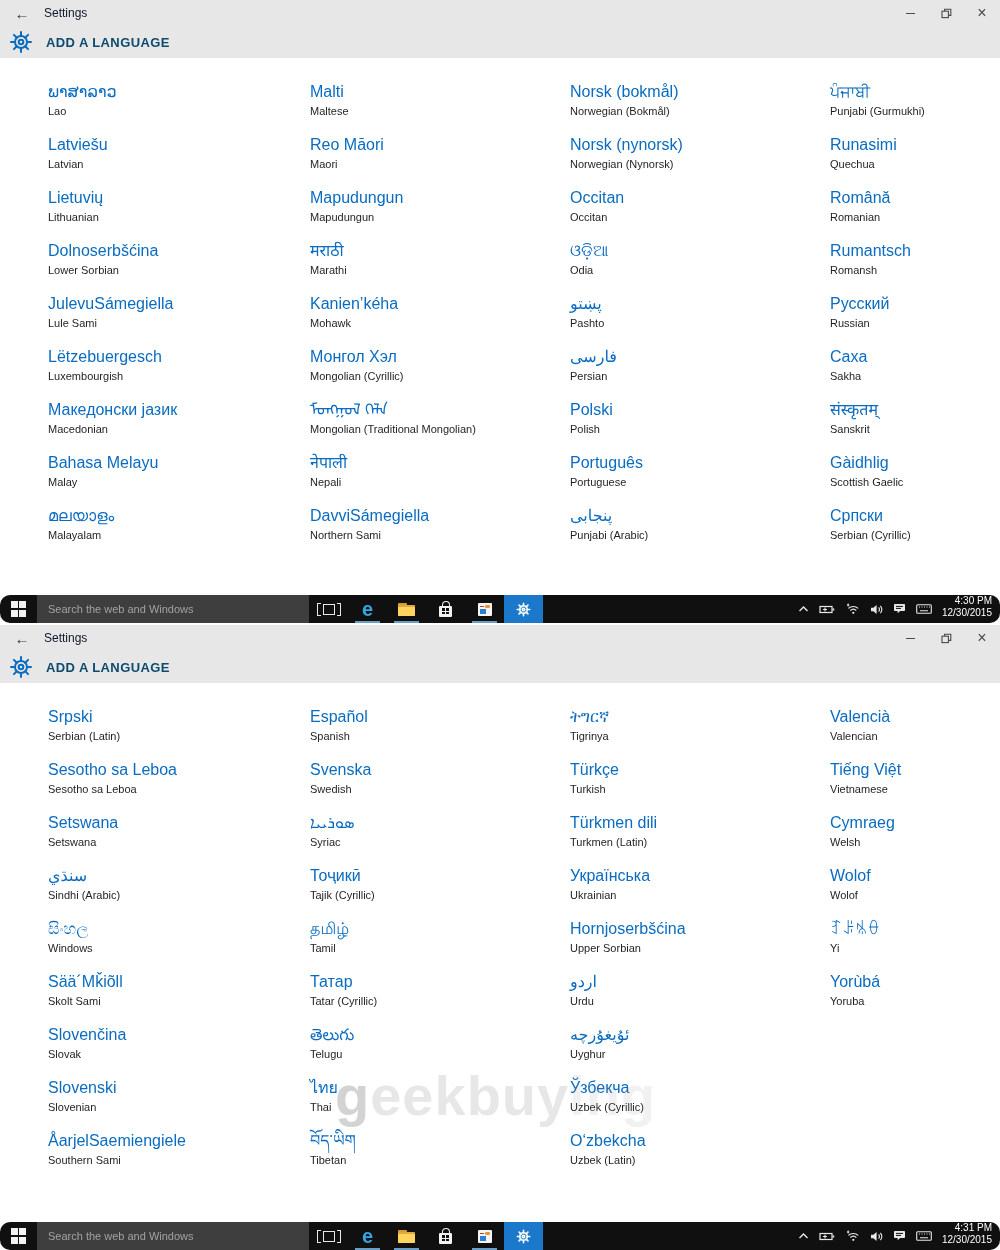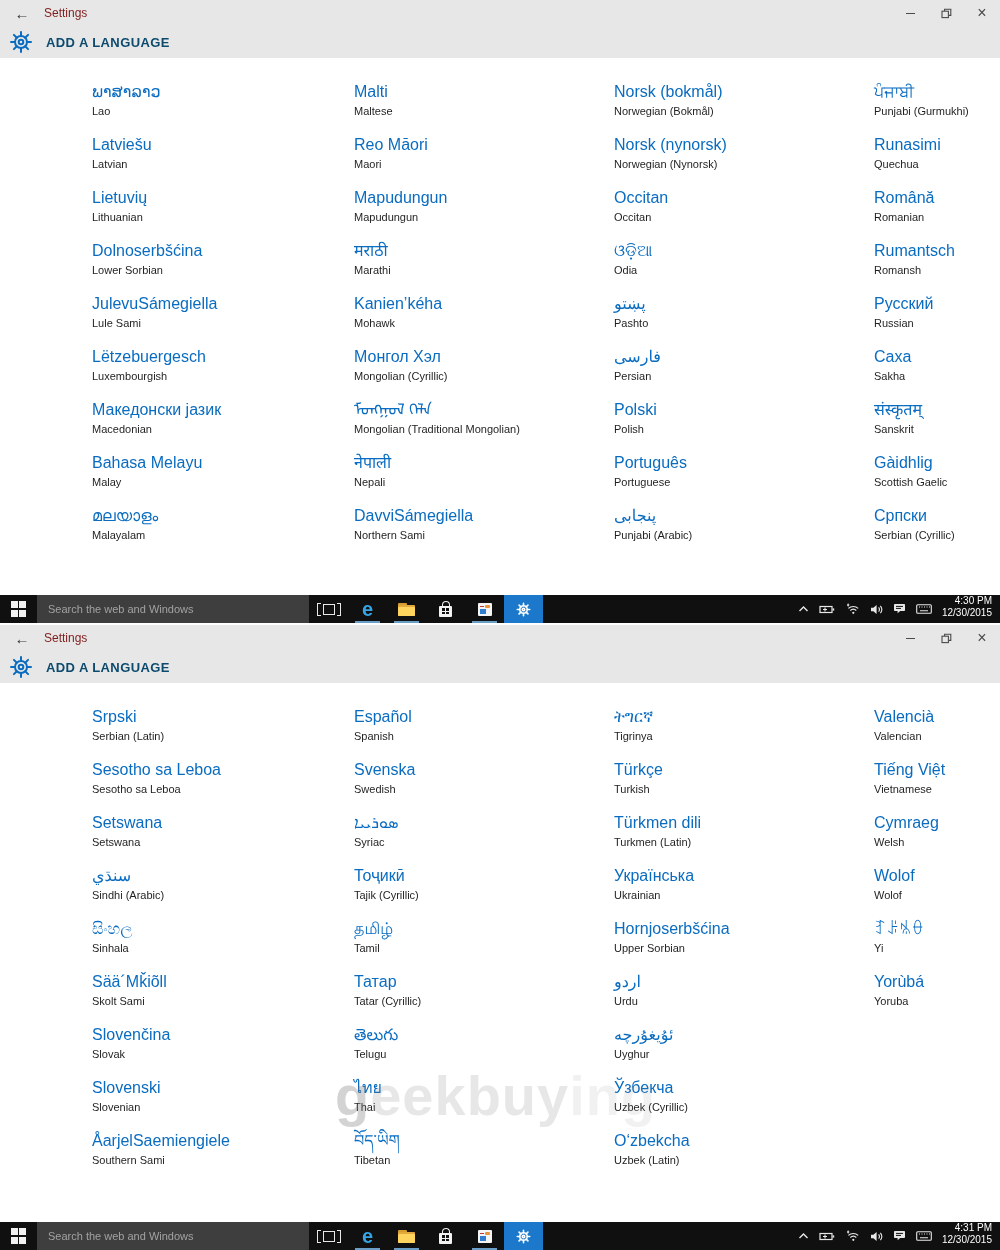--- a/index.html
+++ b/index.html
@@ -7,46 +7,46 @@
     width:1000px;height:1250px;position:relative;overflow:hidden;
     font-family:"Liberation Sans",sans-serif;background:#ffffff;
   }
   .abs{position:absolute;}
 
   
   .window{left:0;width:1000px;background:#ffffff;}
   .chrome{position:absolute;top:0;left:0;right:0;height:58px;background:#e7e7e7;}
   .titlebar{position:absolute;top:0;left:0;right:0;height:26px;display:flex;align-items:center;}
   .back-btn{width:44px;text-align:center;font-size:15px;color:#333;cursor:default;}
-  .win-title{font-size:12px;color:#7f1d1d;}
+  .win-title{font-size:12px;color:#0f172a;}
   .win-controls{margin-left:auto;display:flex;height:100%;}
   .wctrl{width:36px;display:flex;align-items:center;justify-content:center;color:#4a4a4a;font-size:14px;}
   .min-bar{width:9px;height:1px;background:#4a4a4a;display:inline-block;}
   .headerbar{position:absolute;top:26px;left:0;right:0;height:32px;display:flex;align-items:center;}
   .gear-wrap{width:26px;height:26px;margin-left:8px;display:flex;align-items:center;justify-content:center;}
   .header-title{margin-left:12px;font-size:13px;font-weight:700;letter-spacing:.4px;color:#0c4a6e;}
 
   
-  .content{position:absolute;top:58px;left:0;right:0;bottom:0;background:#fff;padding-left:44px;}
+  .content{position:absolute;top:58px;left:0;right:0;bottom:0;background:#fff;}
   .grid{display:flex;padding:24px 0 0 48px;}
   .col{flex:0 0 262px;}
   .col:nth-child(2){flex:0 0 260px;}
   .col:nth-child(3){flex:0 0 260px;}
   .col:nth-child(4){flex:0 0 162px;}
   .item{height:53px;cursor:default;}
   .native{font-size:16px;line-height:20px;color:#0a6cc0;white-space:nowrap;}
   .english{font-size:11px;line-height:13px;margin-top:3px;color:#1f1f1f;white-space:nowrap;}
 
   
   .watermark{font-weight:700;font-size:56px;letter-spacing:1px;color:rgba(120,120,120,.18);white-space:nowrap;}
   .watermark .wm-first{color:rgba(110,110,110,.30);}
   .watermark .wm-tail{color:rgba(140,140,140,.12);}
 
   
-  .taskbar{left:0;width:1000px;height:28px;background:#101010;display:flex;align-items:stretch;}
+  .taskbar{left:0;width:1000px;height:28px;background:#101010;display:flex;align-items:stretch;border-radius:10px;}
   .start-btn{width:37px;display:flex;align-items:center;justify-content:center;}
   .winlogo{display:grid;grid-template-columns:7px 7px;grid-template-rows:7px 7px;gap:1.5px;}
   .winlogo i{background:#f2f2f2;display:block;}
   .searchbox{width:272px;background:#3e3e3e;display:flex;align-items:center;}
   .searchbox input{width:100%;height:100%;background:transparent;border:none;outline:none;
     font-family:"Liberation Sans",sans-serif;font-size:11px;color:#cfcfcf;padding:0 0 0 11px;}
   .searchbox input::placeholder{color:#a2a2a2;}
   .tbtn{width:39px;display:flex;align-items:center;justify-content:center;position:relative;}
   .tbtn.active{background:#1b78ca;}
   .tbtn .underline{position:absolute;left:7px;right:7px;bottom:0;height:2px;background:#79b7e8;opacity:.85;}
@@ -426,21 +426,21 @@
           <div class="item">
             <div class="native">Setswana</div>
             <div class="english">Setswana</div>
           </div>
           <div class="item">
             <div class="native">سنڌي</div>
             <div class="english">Sindhi (Arabic)</div>
           </div>
           <div class="item">
             <div class="native">සිංහල</div>
-            <div class="english">Sinhala</div>
+            <div class="english">Windows</div>
           </div>
           <div class="item">
             <div class="native">Sää´Mǩiõll</div>
             <div class="english">Skolt Sami</div>
           </div>
           <div class="item">
             <div class="native">Slovenčina</div>
             <div class="english">Slovak</div>
           </div>
           <div class="item">

